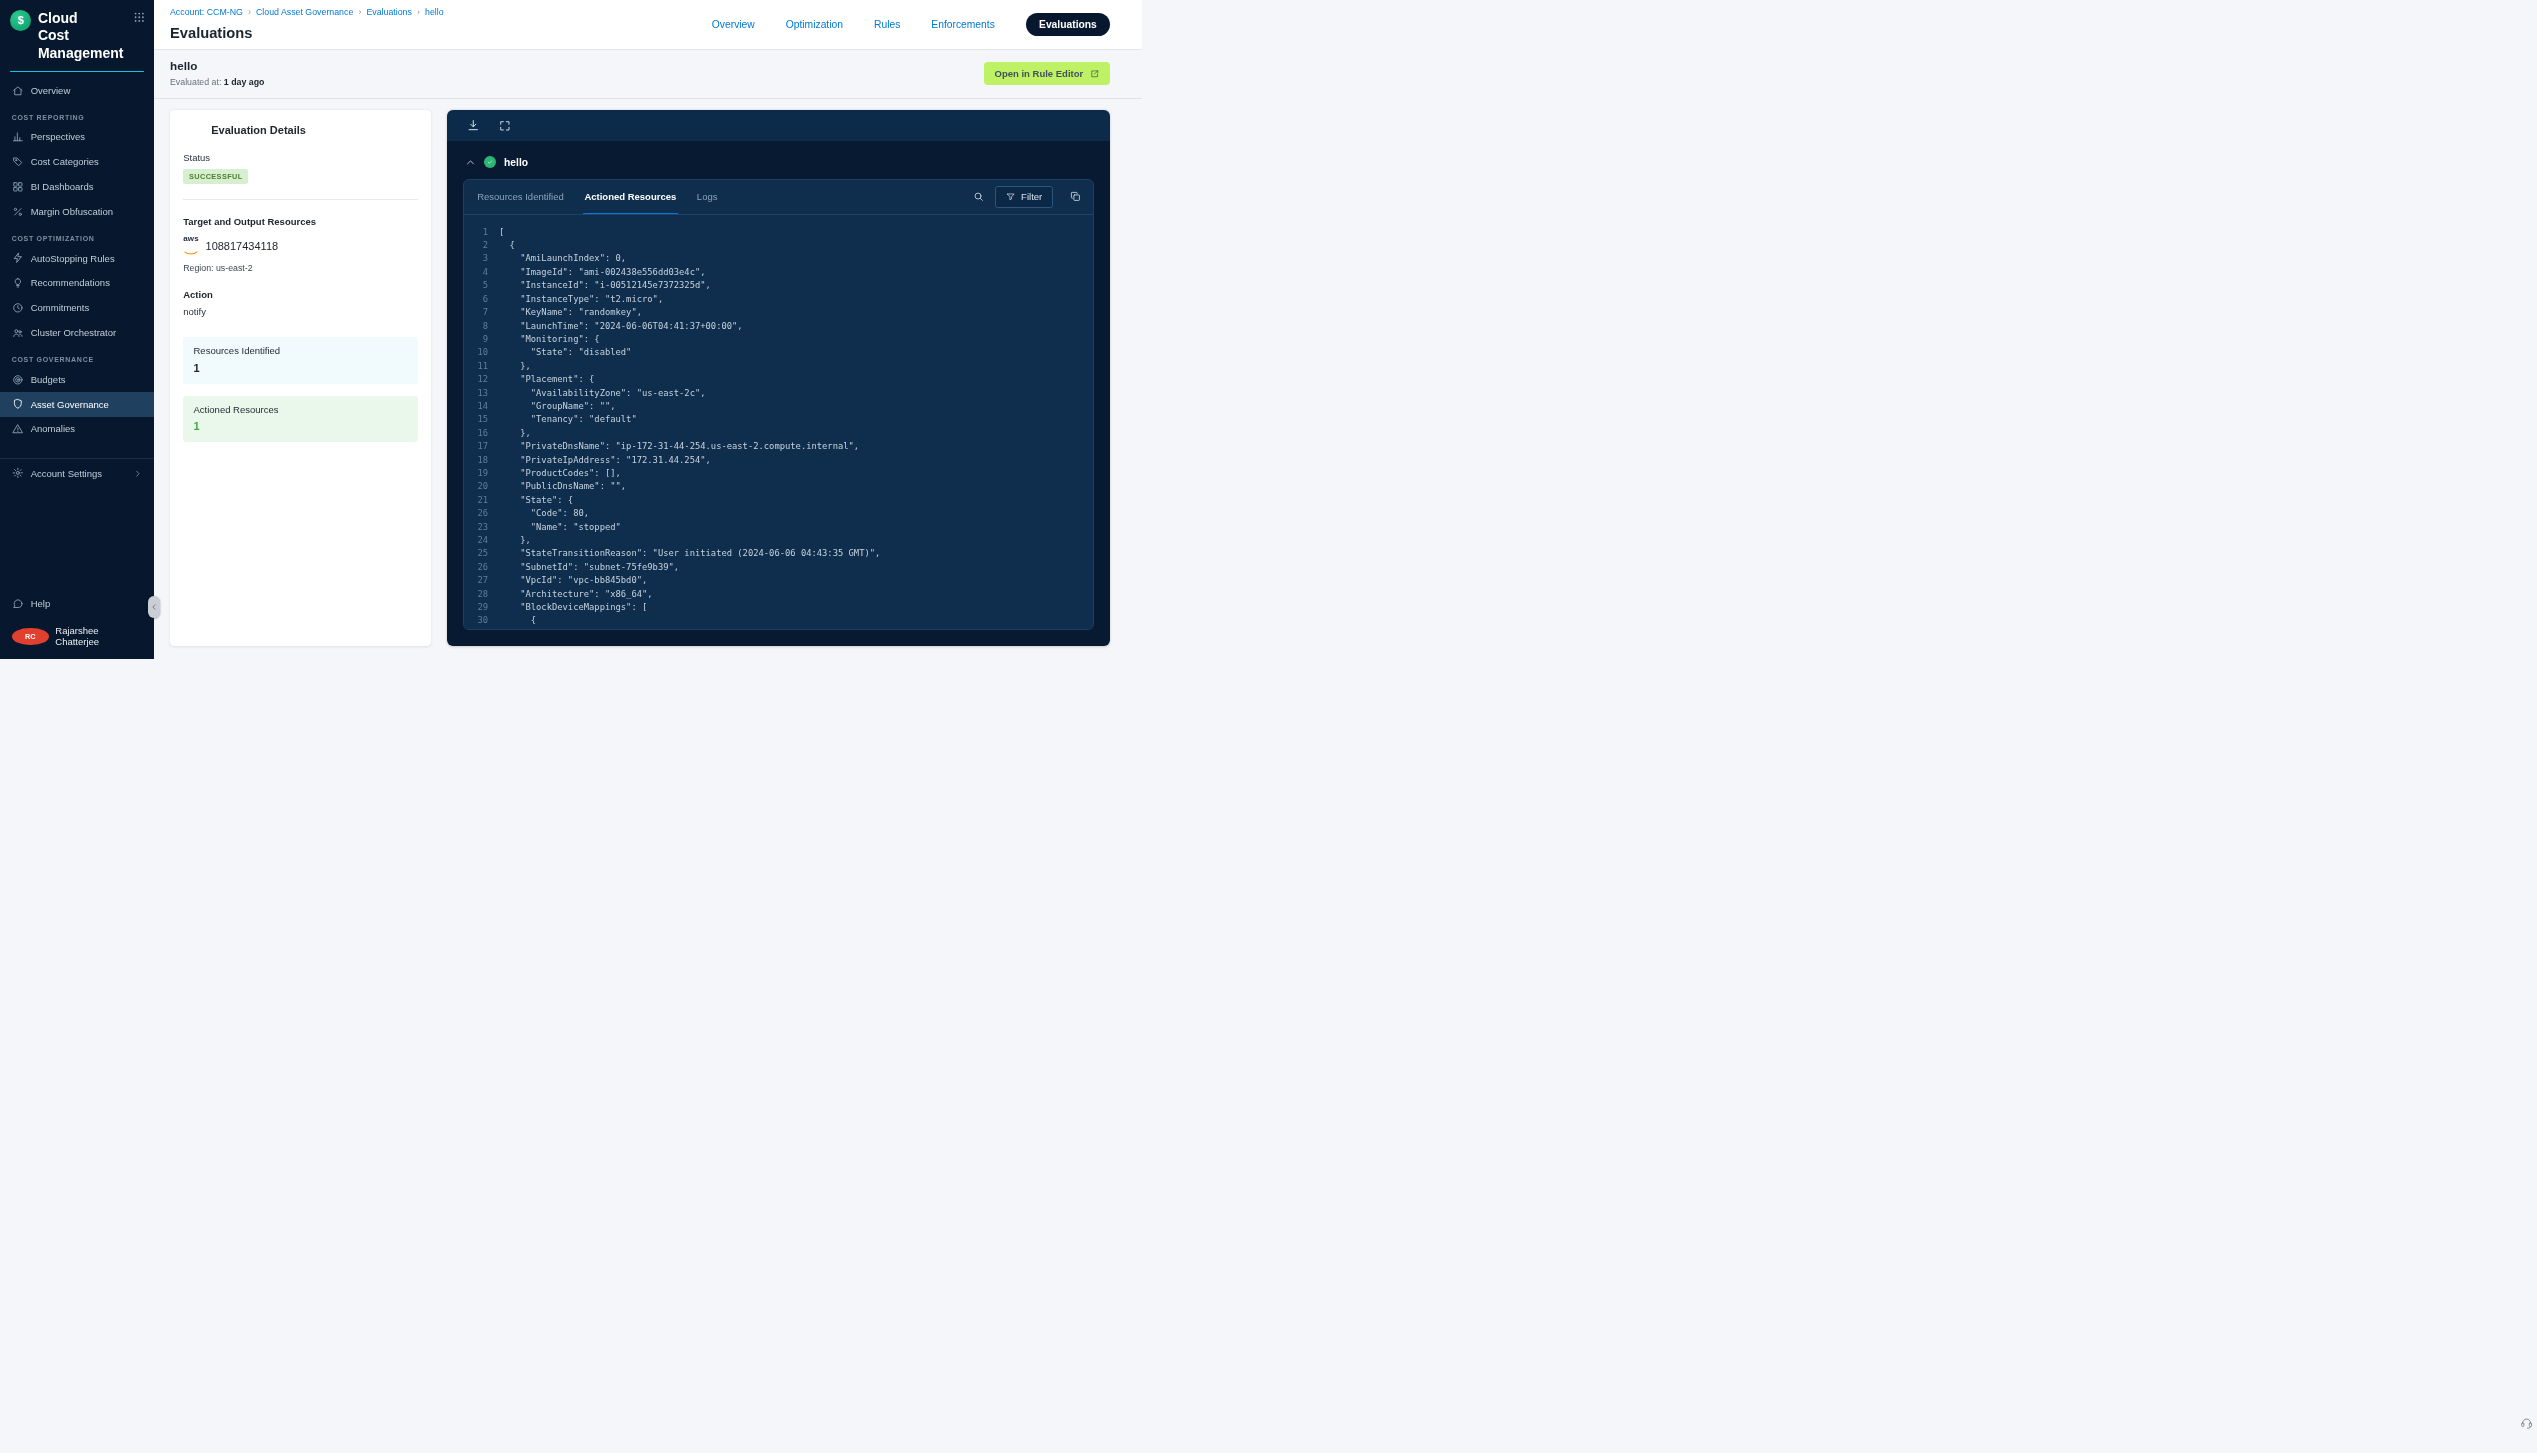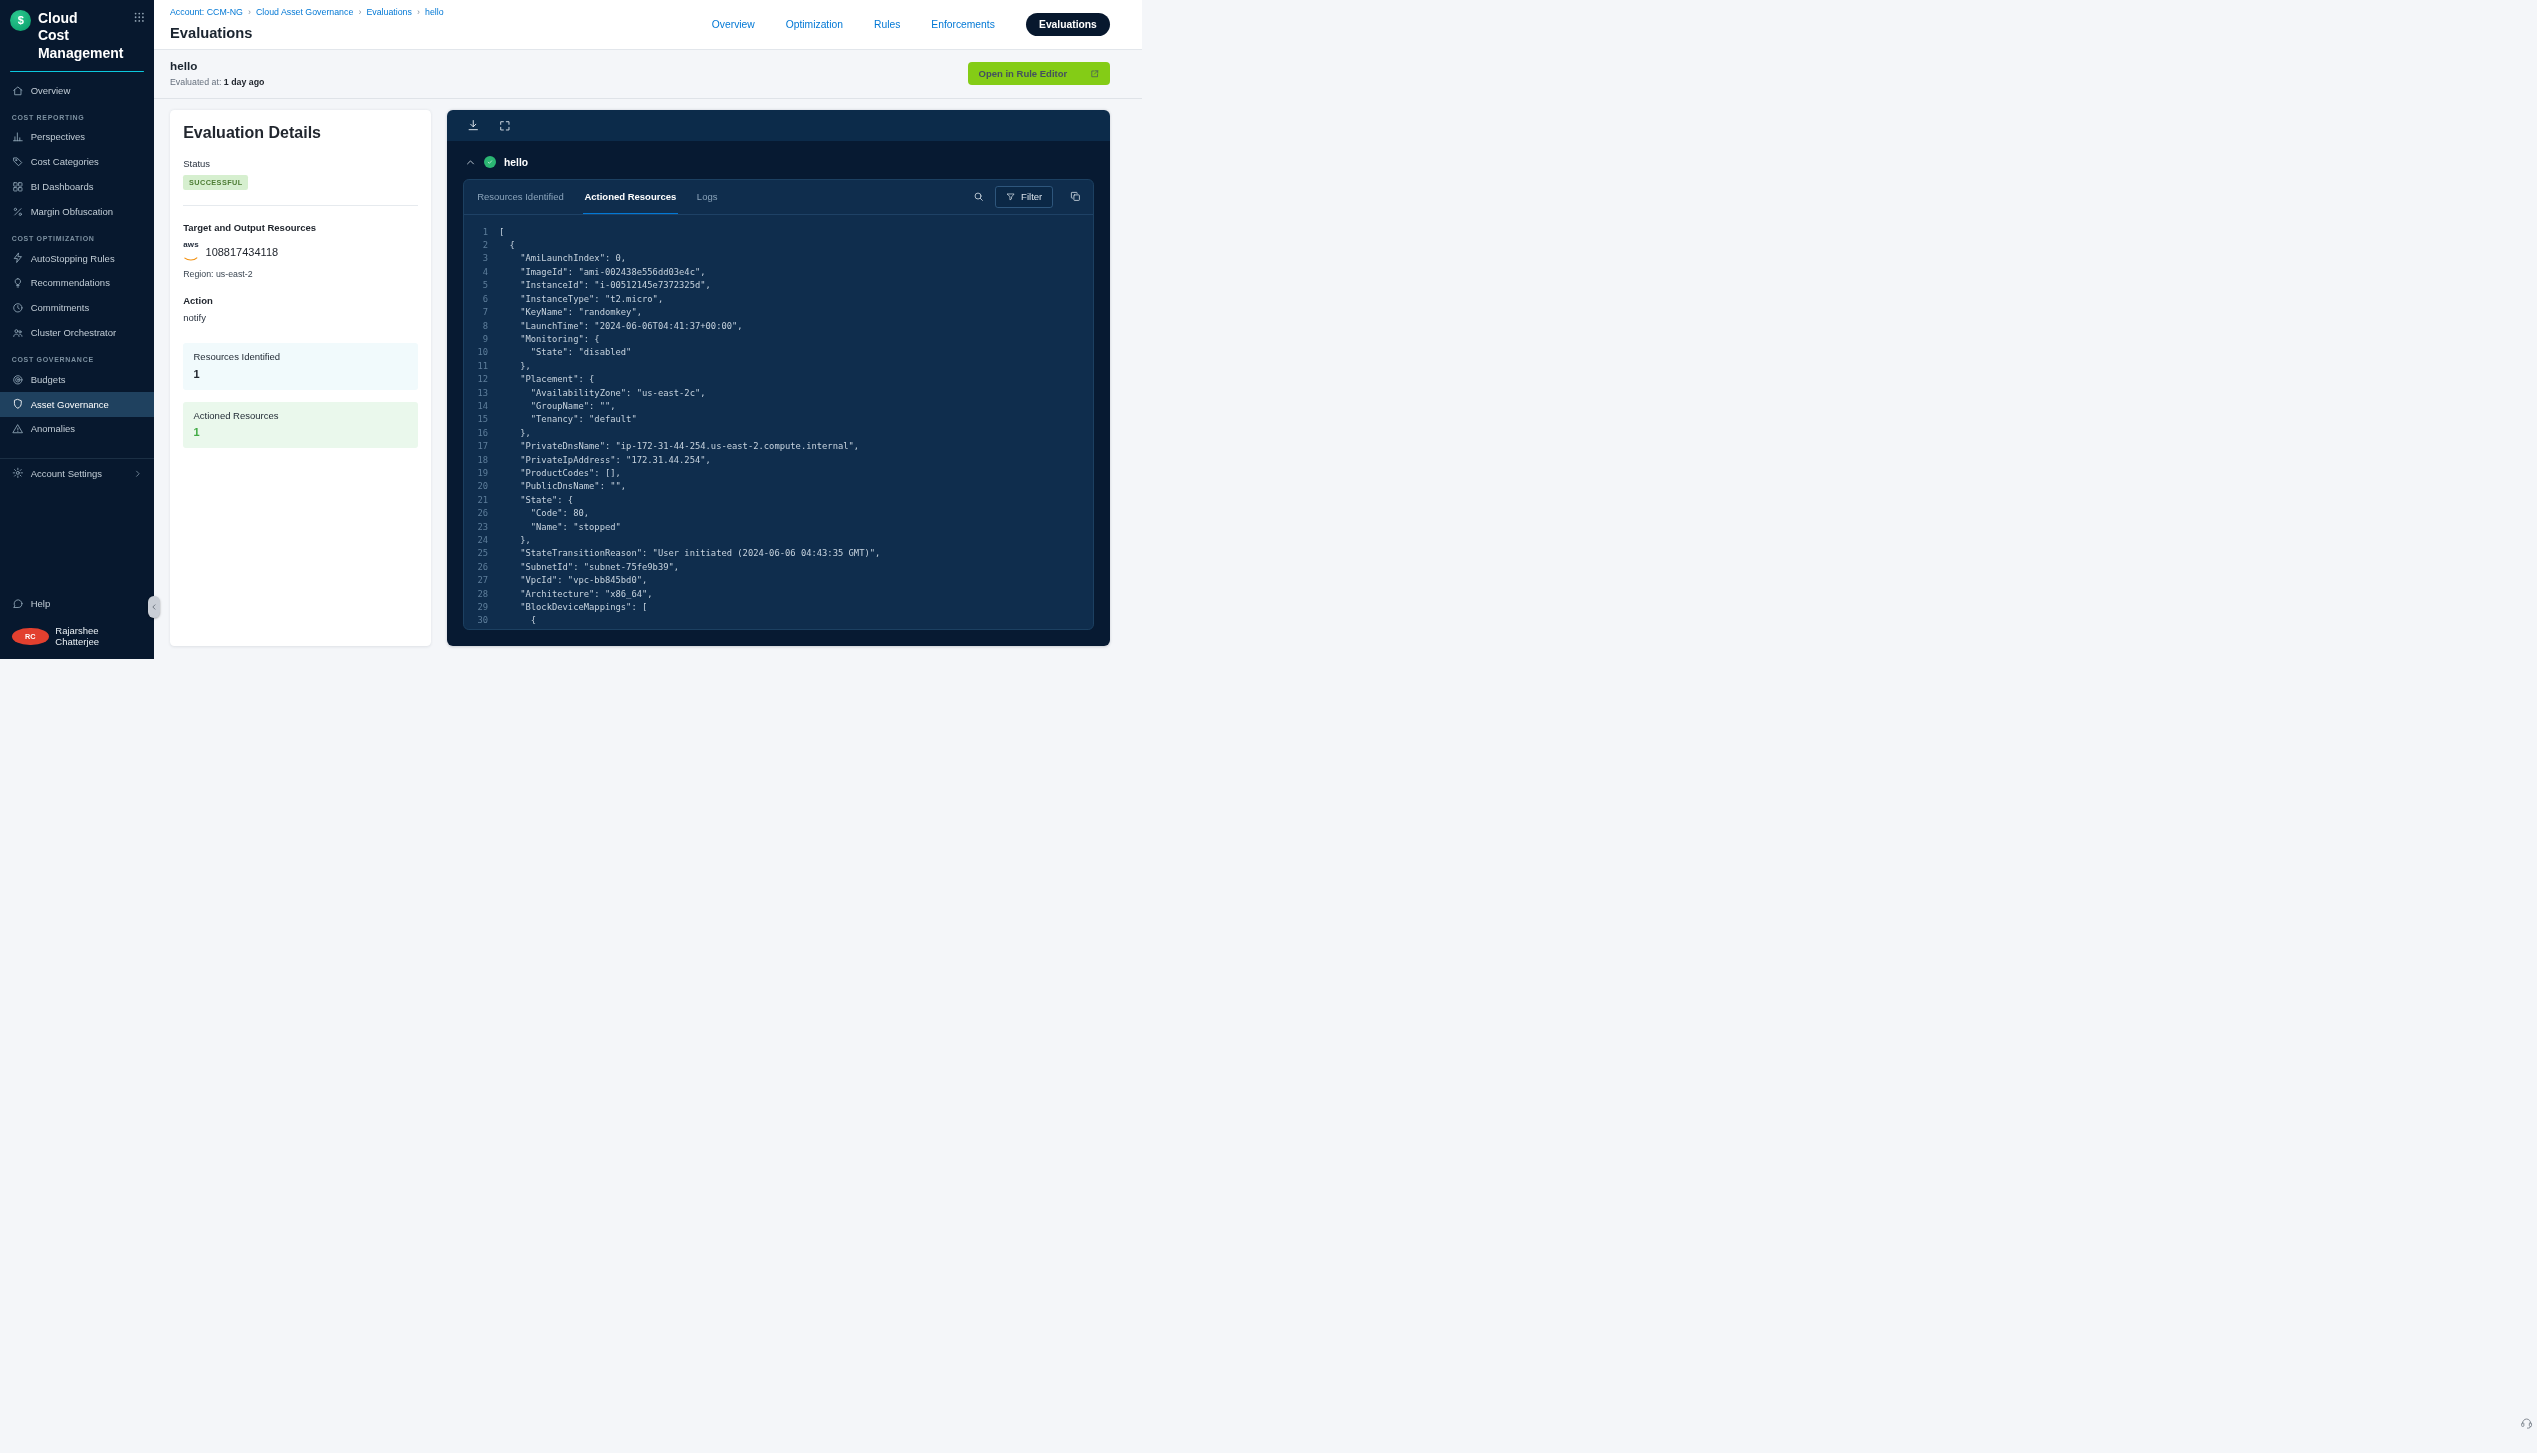--- a/index.html
+++ b/index.html
@@ -45,28 +45,28 @@
   .bc-sep { color:#8A949E; }
   .page-title { font-size:14.7px; font-weight:700; color:#1B2530; }
   .module-nav { display:flex; align-items:center; gap:31px; }
   .top-link { font-size:10.3px; color:#0278D5; cursor:pointer; text-decoration:none; }
   .top-pill { font-size:10.3px; font-weight:600; color:#fff; background:#07182E; border-radius:12.5px; padding:5.9px 13.2px; cursor:pointer; }
 
   .subheader { padding:9.5px 32px 11px 16px; border-bottom:0.7px solid #DFE3E8; display:flex; justify-content:space-between; align-items:flex-start; }
   .sub-title { font-size:11.7px; font-weight:700; color:#1B2530; }
   .sub-meta { font-size:8.8px; color:#66707D; margin-top:5.1px; }
   .sub-meta b { color:#22272F; }
-  .rule-editor-btn { display:flex; align-items:center; gap:23px; background:#84cc16; border:none; border-radius:4px; padding:5.9px 10.3px; font-size:9.5px; font-weight:600; color:#44505E; cursor:pointer; margin-top:2.9px; font-family:inherit; }
+  .rule-editor-btn { display:flex; align-items:center; gap:7px; background:#bef264; border:none; border-radius:4px; padding:5.9px 10.3px; font-size:9.5px; font-weight:600; color:#44505E; cursor:pointer; margin-top:2.9px; font-family:inherit; }
   .rule-editor-btn .btn-ic { display:flex; }
 
   .content { flex:1; display:flex; gap:16px; padding:11px 32px 13.2px 16px; min-height:0; }
 
   
   .details-card { width:261px; min-width:261px; background:#fff; border-radius:4.4px; box-shadow:0 0.7px 2.9px rgba(30,40,60,.1); padding:14px 13.2px; overflow:hidden; }
-  .card-title { font-size:16px; font-weight:700; color:#22272F; }
+  .card-title { font-size:11px; font-weight:700; color:#22272F;margin-left:28px; }
   .field-label { font-size:9.5px; color:#2A3340; margin-top:16px; }
   .badge-success { display:inline-block; margin-top:5.9px; background:#D6EFCF; color:#4C7C33; font-size:7.3px; font-weight:700; letter-spacing:0.4px; padding:2.9px 5.9px; border-radius:2.2px; }
   .card-divider { border:none; border-top:0.7px solid #E6EAEE; margin:15.4px 0 0; }
   .target-label, .action-label { font-size:9.5px; font-weight:700; color:#22272F; margin-top:16px; }
   .aws-row { display:flex; align-items:center; gap:6.6px; margin-top:8px; }
   .aws-logo { display:flex; flex-direction:column; align-items:center; line-height:1; gap:8px; }
   .aws-text { font-size:8px; font-weight:700; color:#252F3E; letter-spacing:0.2px; }
   .account-id { font-size:11px; color:#22272F; }
   .region { font-size:8.8px; color:#3A4551; margin-top:6.6px; }
   .action-value { font-size:9.5px; color:#2A3340; margin-top:5.9px; }

